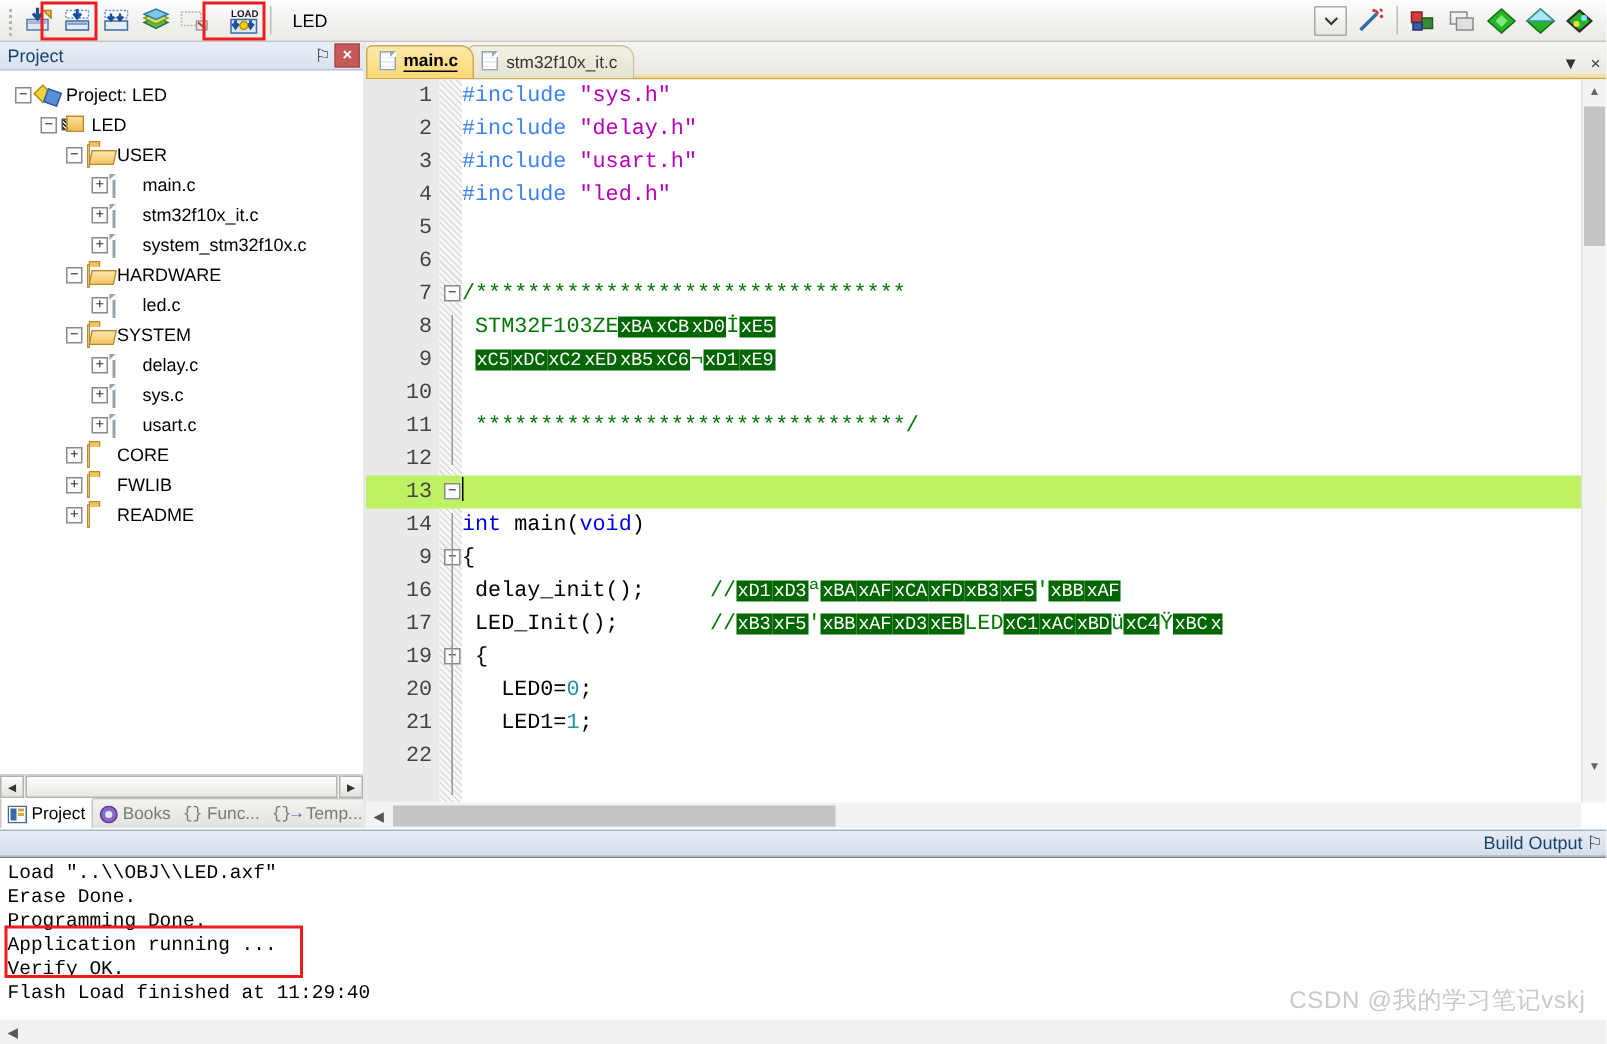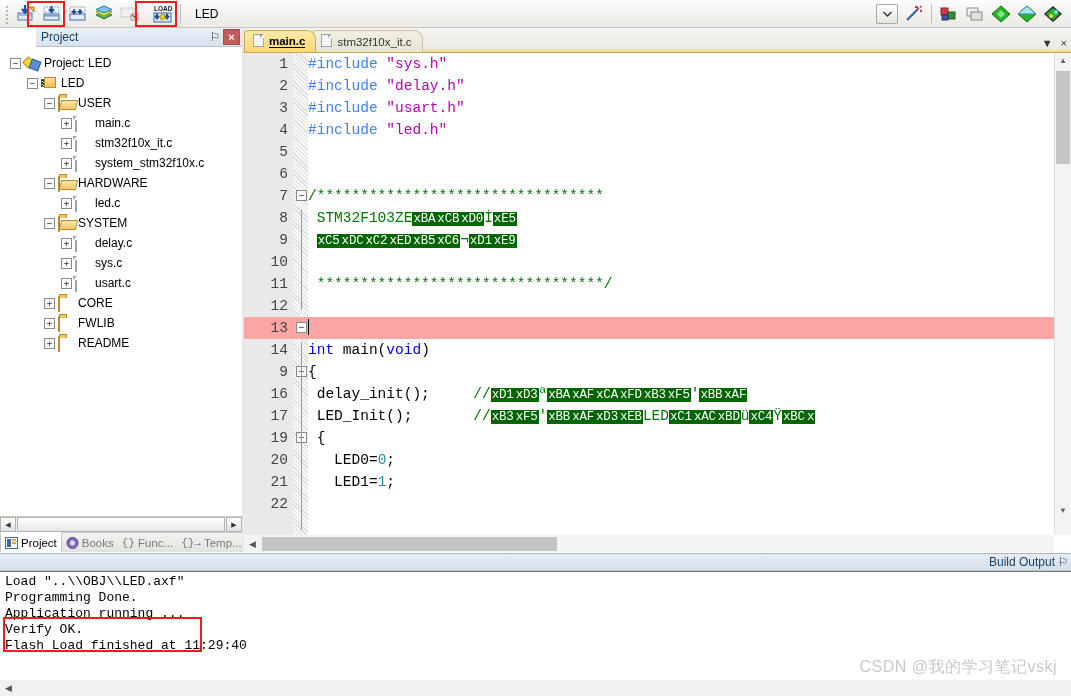--- a/index.html
+++ b/index.html
@@ -59,21 +59,20 @@
     display: flex; align-items: center; justify-content: center;
     border-radius: 1px;
   }
 
   
   .proj-panel {
     position: absolute; left: 0; top: 28px;
     width: 243px; height: 524px;
     background: #ffffff;
     border-right: 1px solid #9a9a9a;
-    padding-left: 36px;
   }
   .panel-title {
     height: 19px;
     background: linear-gradient(to bottom, #e8eef6 0%, #d8e2ee 100%);
     border-bottom: 1px solid #b6c2d0;
     display: flex; align-items: center;
     padding-left: 5px;
     font-size: 12px; color: #16446e;
   }
   .panel-title .ttl { flex: 1; }
@@ -255,21 +254,21 @@
   .foldcol{
     position:absolute;left:49px;top:0;width:15px;height:100%;
     background:#f7f7f7;
     background-image: repeating-linear-gradient(45deg,#dcdcdc 0 1px, #f7f7f7 1px 3px);
   }
   .coderow{
     position:relative; height:22px; line-height:22px;
     font-family:"Liberation Mono", monospace;
     font-size:14.5px; white-space:pre;
   }
-  .coderow.cur{ background:#fca5a5; }
+  .coderow.cur{ background:#bef264; }
   .lnum{
     position:absolute; left:0; width:44px; text-align:right;
     color:#444; font-family:"Liberation Mono", monospace; font-size:14.5px;
   }
   .ctext{ position:absolute; left:64px; }
   .fold{
     position:absolute; left:52px; top:5px;
     width:11px;height:11px; border:1px solid #8a8a8a; background:#fbfbfb;
     font-size:9px; line-height:9px; text-align:center; color:#333;
     font-family:"DejaVu Sans Mono", monospace;
@@ -675,20 +674,21 @@
   </div>
 
   <div class="build-panel">
     <div class="build-title">
       <span class="ttl">Build Output</span>
       <span class="pin-btn">⚐</span>
     </div>
     <div class="build-body">
       <div id="build-host" style="position:relative;padding-top:2px;">
           <div class="bline">Load "..\\OBJ\\LED.axf"</div>
+          <div class="bline">Erase Done.</div>
           <div class="bline">Programming Done.</div>
           <div class="bline">Application running ...</div>
           <div class="bline">Verify OK.</div>
           <div class="bline">Flash Load finished at 11:29:40</div>
         </div>
       <div class="redbox" style="left:3px; top:45px; width:199px; height:35px;"></div>
     </div>
     <div class="build-hscroll">
       <div class="hs-arrow">◀</div>
     </div>

